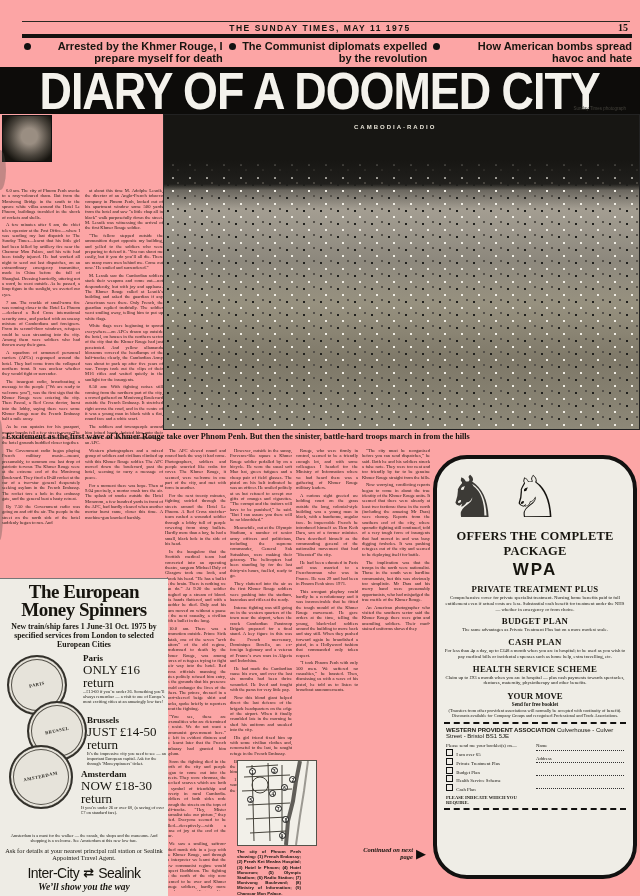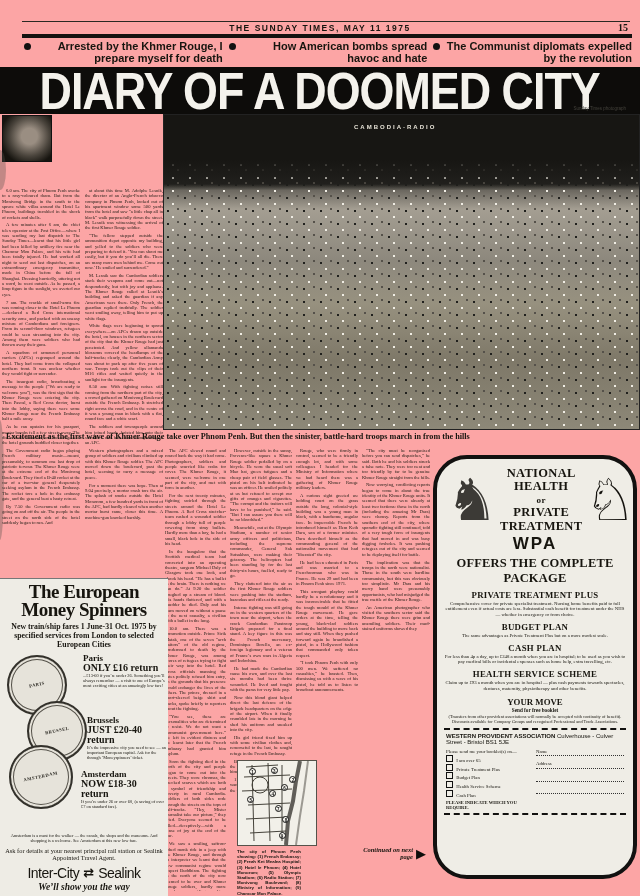--- a/index.html
+++ b/index.html
@@ -80,21 +80,21 @@
         box-shadow:inset 0 0 0 2px #e6e3da, inset 0 0 0 3px #55524a;display:flex;align-items:center;justify-content:center;}
   .coin .coin-label{font-size:4.6px;font-weight:bold;letter-spacing:0.5px;color:#2c2a24;transform:rotate(-12deg);}
   #coin1{left:4px;top:2px;width:56px;height:56px;}
   #coin2{left:24px;top:48px;width:56px;height:56px;}
   #coin3{left:6px;top:92px;width:60px;height:60px;}
   .fare{position:absolute;width:84px;text-align:left;}
   #fare1{left:80px;top:0px;}
   #fare2{left:84px;top:62px;}
   #fare3{left:78px;top:116px;}
   .fare .f-city{font-weight:bold;font-size:9px;font-family:"Liberation Serif",serif;}
-  .fare .f-price{font-weight:bold;font-size:10px;font-family:"Liberation Serif",serif;line-height:1.02;}
+  .fare .f-price{font-weight:normal;font-size:13px;font-family:"Liberation Serif",serif;line-height:1.02;}
   .fare .f-note{font-size:4.4px;line-height:1.12;margin-top:1px;}
   #rail-smallprint{font-size:4.4px;line-height:1.12;text-align:center;margin-top:1px;}
   #rail-foot{font-size:6.4px;line-height:1.15;margin-top:3px;}
   #rail-logo{display:flex;align-items:center;justify-content:center;gap:4px;margin-top:3px;
              font-family:"Liberation Sans",sans-serif;font-size:14px;}
   #rail-logo .ic{letter-spacing:-0.5px;}
   #rail-logo .br-arrow{font-weight:bold;font-size:13px;font-family:"DejaVu Sans",sans-serif;}
   #rail-slogan{font-weight:bold;font-style:italic;font-size:9.5px;margin-top:1px;font-family:Liberation Serif, serif;}
   
   #wpa-ad{position:absolute;left:433px;top:455px;width:204px;height:424px;background:#efede6;
@@ -135,25 +135,25 @@
   <div id="pagenum">15</div>
   <div class="heavyrule"></div>
 
   <div id="teasers">
     <div class="teaser">
       <span class="dot"></span>
       <span class="t-label">Arrested by the Khmer Rouge, I prepare myself for death</span>
     </div>
     <div class="teaser">
       <span class="dot"></span>
-      <span class="t-label">How American bombs spread havoc and hate</span>
+      <span class="t-label">The Communist diplomats expelled by the revolution</span>
     </div>
     <div class="teaser">
       <span class="dot"></span>
-      <span class="t-label">The Communist diplomats expelled by the revolution</span>
+      <span class="t-label">How American bombs spread havoc and hate</span>
     </div>
   </div>
 
   <div id="banner">
     <span class="b-text">DIARY OF A DOOMED CITY</span>
   </div>
 
   <div id="portrait"></div>
 
   <div id="photo-credit">Sunday Times photograph</div>
@@ -256,21 +256,21 @@
       <div class="coin" id="coin3">
         <span class="coin-label">AMSTERDAM</span>
       </div>
       <div class="fare" id="fare1">
         <div class="f-city">Paris</div>
         <div class="f-price">ONLY £16 return</div>
         <div class="f-note">...£13-60 if you’re under 26. Something you’ll always remember — a visit to one of Europe’s most exciting cities at an amazingly low fare!</div>
       </div>
       <div class="fare" id="fare2">
         <div class="f-city">Brussels</div>
-        <div class="f-price">JUST £20-40 return</div>
+        <div class="f-price">JUST £14-50 return</div>
         <div class="f-note">It’s the impressive city you need to see — an important European capital. Ask for the through ‘Moneyspinners’ ticket.</div>
       </div>
       <div class="fare" id="fare3">
         <div class="f-city">Amsterdam</div>
         <div class="f-price">NOW £18-30 return</div>
         <div class="f-note">If you’re under 26 or over 60, (a saving of over £7 on standard fare).</div>
       </div>
     </div>
     <div id="rail-smallprint">Amsterdam is a must for the walker — the canals, the shops and the museums. And shopping is a welcome. See Amsterdam at this new low fare.</div>
     <div id="rail-foot">Ask for details at your nearest principal rail station or Sealink Appointed Travel Agent.</div>
@@ -278,31 +278,24 @@
       <span class="ic">Inter-City</span>
       <span class="br-arrow">⇄</span>
       <span class="ic">Sealink</span>
     </div>
     <div id="rail-slogan">We’ll show you the way</div>
   </div>
 
   <div id="wpa-ad">
     <div id="wpa-head">
       <span class="knight" id="knight-dark">♞</span>
-      <span id="wpa-title">
-        <span>NATIONAL</span><br>
-        <span>HEALTH</span><br>
-        <span class="or">or</span><br>
-        <span>PRIVATE</span><br>
-        <span>TREATMENT</span>
-      </span>
       <span class="knight" id="knight-light">♘</span>
     </div>
+    <div id="wpa-tag">OFFERS THE COMPLETE PACKAGE</div>
     <div id="wpa-logo">WPA</div>
-    <div id="wpa-tag">OFFERS THE COMPLETE PACKAGE</div>
 
     <div class="wpa-sec">
       <div class="sec-h">PRIVATE TREATMENT PLUS</div>
       <div class="sec-t">Comprehensive cover for private specialist treatment. Nursing home benefits paid to full entitlement even if actual costs are less. Substantial cash benefit for treatment under the NHS — whether in emergency or from choice.</div>
     </div>
     <div class="wpa-sec">
       <div class="sec-h">BUDGET PLAN</div>
       <div class="sec-t">The same advantages as Private Treatment Plus but on a more modest scale.</div>
     </div>
     <div class="wpa-sec">

